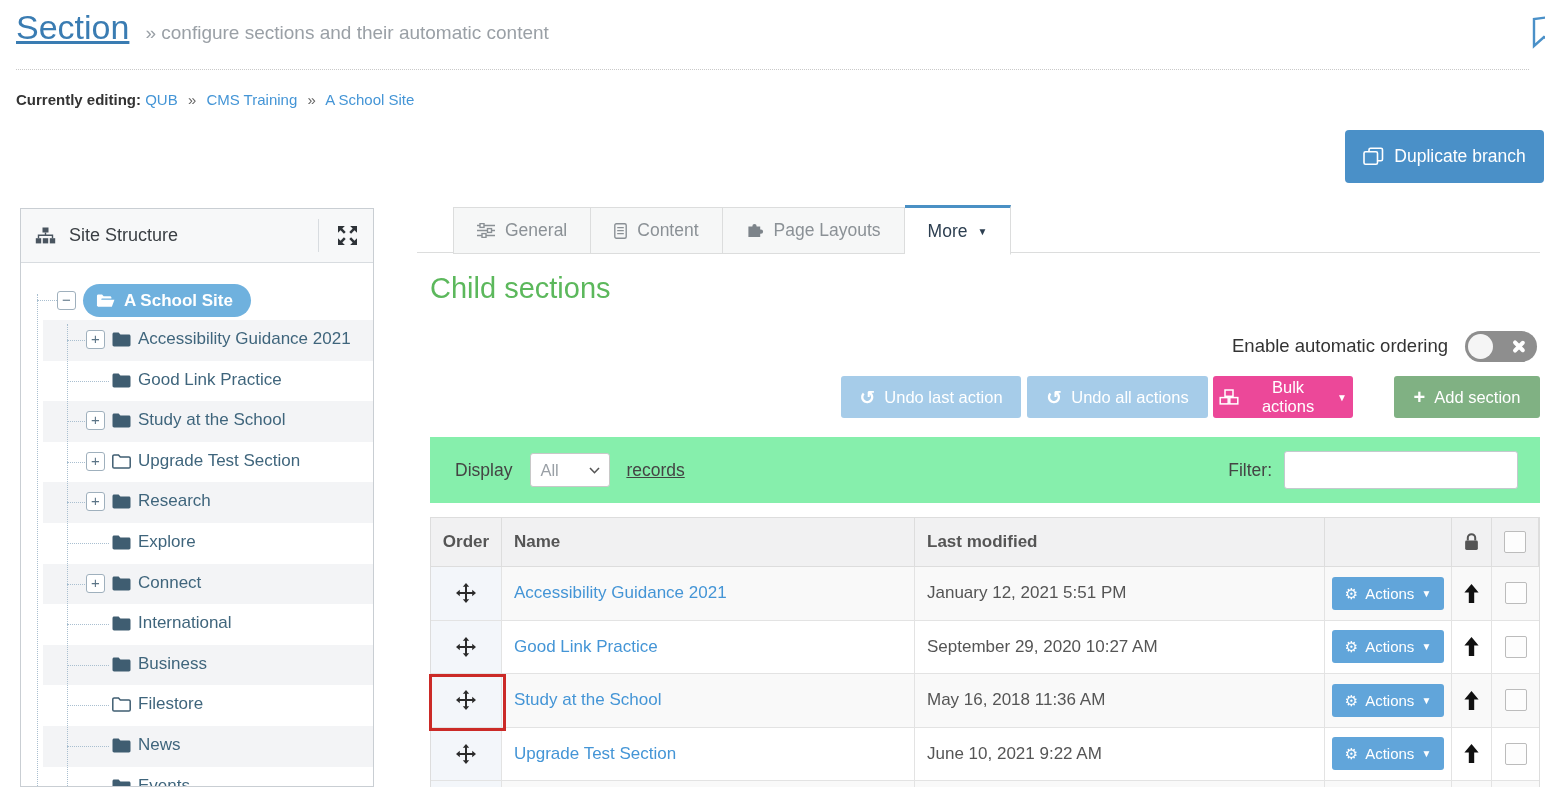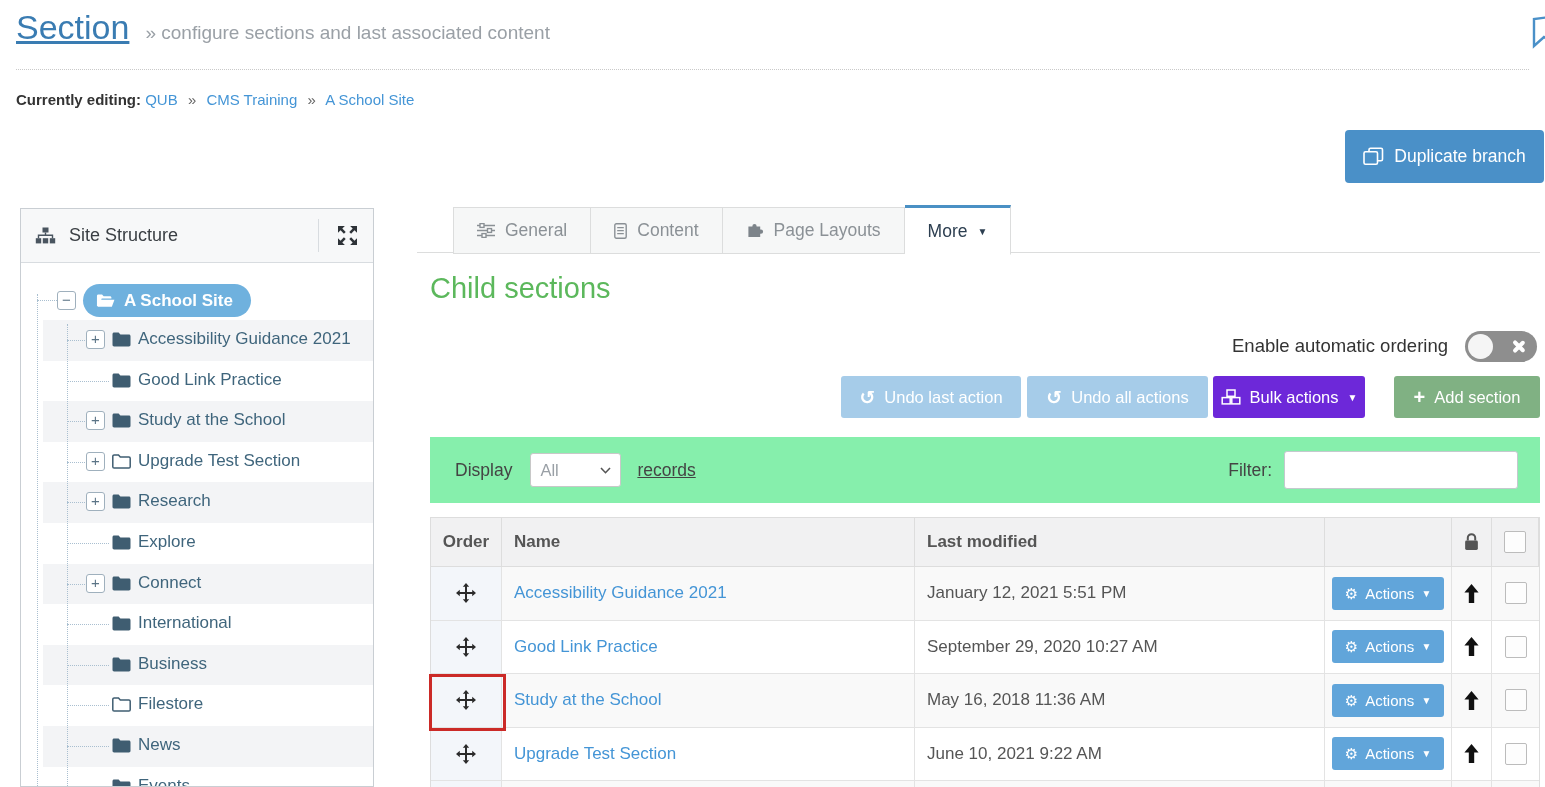--- a/index.html
+++ b/index.html
@@ -73,29 +73,29 @@
   .tx::before,.tx::after{content:"";position:absolute;left:6px;top:0;width:3.6px;height:15px;
           background:#fff;border-radius:2px;}
   .tx::before{transform:rotate(45deg);} .tx::after{transform:rotate(-45deg);}
 
   .ubtn{position:absolute;top:376px;height:42px;border:none;border-radius:3px;background:#a6cce9;
         color:#fff;font-size:16.5px;display:flex;align-items:center;justify-content:center;gap:9px;
         cursor:pointer;font-family:inherit;}
   .u-icon{font-size:19px;font-weight:bold;line-height:1;}
   #undoLast{left:841px;width:180px;}
   #undoAll{left:1027px;width:181px;}
-  #bulk{left:1213px;width:152px;background:#6d28d9;}
+  #bulk{left:1213px;width:140px;background:#ec4899;}
   #addSection{left:1394px;width:146px;background:#80b183;}
   .add-plus{font-size:20px;font-weight:bold;line-height:1;}
   .btn-caret{font-size:10px;}
 
   .displaybar{position:absolute;left:430px;top:437px;width:1110px;height:66px;background:#86efac;
         box-sizing:border-box;display:flex;align-items:center;font-size:17.5px;color:#444;}
   .disp-label{margin-left:25px;}
-  .selectbox{margin-left:18px;width:91px;height:34px;background:#fff;border:1px solid #c8c8c8;
+  .selectbox{margin-left:18px;width:80px;height:34px;background:#fff;border:1px solid #c8c8c8;
         border-radius:3px;display:flex;align-items:center;justify-content:space-between;
         padding:0 9px;box-sizing:border-box;cursor:pointer;}
   .sel-val{color:#9aa0a6;font-size:16.5px;}
   .records{margin-left:16px;text-decoration:underline;}
   .filter-label{margin-left:auto;}
   .filter-input{margin-left:12px;margin-right:22px;width:234px;height:38px;border:1px solid #c4c9ce;
         border-radius:3px;box-sizing:border-box;font-size:16px;padding:0 8px;font-family:inherit;}
 
   
   .tbl{position:absolute;left:430px;top:517px;width:1110px;box-sizing:border-box;
@@ -125,21 +125,21 @@
   .partial-row{height:6px;}
   .partial-row .c{border-bottom:none;background:#f9f9f9;}
   .highlight{position:absolute;left:429px;top:674px;width:77px;height:57px;border:3px solid #cb2a27;
       box-sizing:border-box;z-index:6;pointer-events:none;}
 </style>
 </head>
 <body>
 
 <div class="page-header">
   <span class="page-title">Section</span>
-  <span class="page-subtitle">» configure sections and last associated content</span>
+  <span class="page-subtitle">» configure sections and their automatic content</span>
 </div>
 <div class="hdr-divider"></div>
 <div class="bmark">
   <svg width="30" height="36" viewBox="0 0 30 36">
       <path d="M2 33 L2 6 L26 3 L22 30 L12 24 Z" fill="none" stroke="#4a90c8" stroke-width="2.4"></path>
     </svg>
 </div>
 <div class="breadcrumb">
   <span class="bc-label">Currently editing:</span>
   <a class="bc-link">QUB</a>

